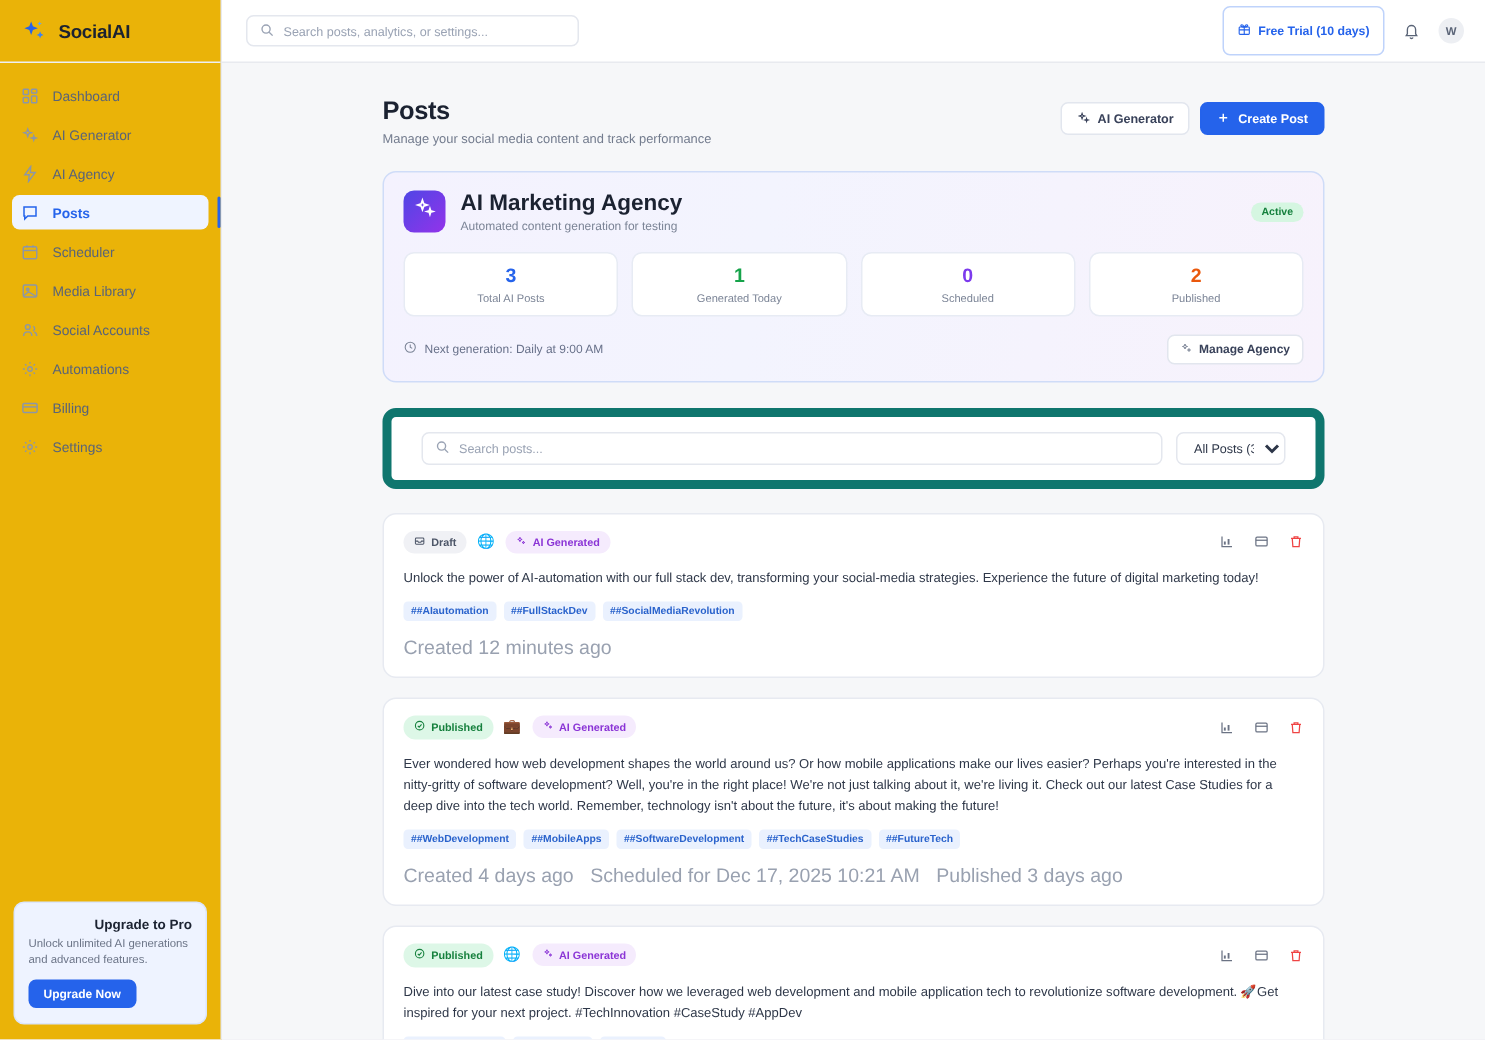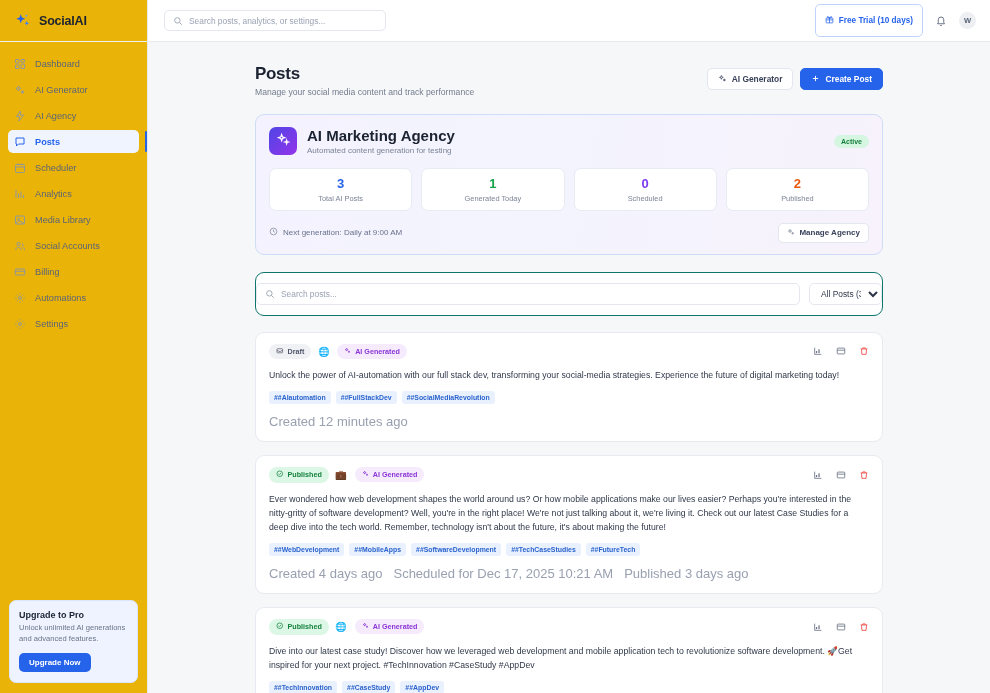--- a/index.html
+++ b/index.html
@@ -64,21 +64,21 @@
     border-radius: 2px;
     background: #2563eb;
   }
   .upgrade-box {
     margin: 8px 9px 10px 9px;
     background: #eef3ff;
     border: 1px solid #dce6fb;
     border-radius: 7px;
     padding: 9px 9px 10px 9px;
   }
-  .upg-title { font-size: 9px; font-weight: bold; color: #1b2231; margin-bottom: 3px; }
+  .upg-title { font-size: 9px; font-weight: bold; color: #1b2231; margin-bottom: 3px; text-align: right; }
   .upg-sub { font-size: 7.6px; color: #6b7487; line-height: 1.38; margin-bottom: 7px; }
   .upg-btn {
     display: inline-block;
     background: #2563eb; color: #fff;
     font-size: 8px; font-weight: bold;
     padding: 5px 10px; border-radius: 5px;
     cursor: pointer;
     border: none;
     font-family: inherit;
   }
@@ -195,23 +195,23 @@
     border-radius: 5px;
     font-size: 8px; font-weight: bold; color: #39425a;
     padding: 4px 8px;
     display: flex; align-items: center; gap: 4px;
     cursor: pointer; font-family: inherit;
   }
 
   
   .filterbar {
     background: #fff;
-    border: 1px solid #0f766e;
+    border: 6px solid #0f766e;
     border-radius: 9px;
-    padding: 10px 0;
+    padding: 10px 20px;
     display: flex; gap: 9px; align-items: center;
     margin-bottom: 16px;
   }
   .filter-search {
     flex: 1 1 auto;
     height: 22px;
     border: 1px solid #e4e7ee;
     border-radius: 5px;
     display: flex; align-items: center; gap: 6px;
     padding: 0 8px;
@@ -335,31 +335,20 @@
         <span class="ic">
           <svg viewBox="0 0 24 24" width="12" height="12" fill="none" stroke="#8c96a8" stroke-width="1.9">
             <rect x="3" y="5" width="18" height="16" rx="2"></rect>
               <path d="M3 10 H21"></path>
               <path d="M8 3 V6 M16 3 V6"></path>
           </svg>
         </span>
         <span>Scheduler</span>
       </div>
 
-      <div class="nav-item">
-        <span class="ic">
-          <svg viewBox="0 0 24 24" width="12" height="12" fill="none" stroke="#8c96a8" stroke-width="1.9">
-            <path d="M4 20 V4"></path>
-              <path d="M9 20 V11"></path>
-              <path d="M14 20 V7"></path>
-              <path d="M19 20 V14"></path>
-          </svg>
-        </span>
-        <span>Analytics</span>
-      </div>
 
       <div class="nav-item">
         <span class="ic">
           <svg viewBox="0 0 24 24" width="12" height="12" fill="none" stroke="#8c96a8" stroke-width="1.9">
             <rect x="3" y="4" width="18" height="16" rx="2"></rect>
               <circle cx="9" cy="10" r="1.6"></circle>
               <path d="M4 18 L10 13 L20 19"></path>
           </svg>
         </span>
         <span>Media Library</span>
@@ -372,36 +361,36 @@
               <path d="M3.5 20 C3.5 16.4 6 14.5 9 14.5 C12 14.5 14.5 16.4 14.5 20"></path>
             <path d="M16 7.2 A3 3 0 0 1 16 13"></path>
               <path d="M17.5 14.8 C19.7 15.4 21 17.2 21 20"></path>
           </svg>
         </span>
         <span>Social Accounts</span>
       </div>
 
       <div class="nav-item">
         <span class="ic">
+          <svg viewBox="0 0 24 24" width="12" height="12" fill="none" stroke="#8c96a8" stroke-width="1.8">
+            <circle cx="12" cy="12" r="3"></circle>
+            <path d="M12 2.5 V5 M12 19 V21.5 M2.5 12 H5 M19 12 H21.5 M5.5 5.5 L7.2 7.2 M16.8 16.8 L18.5 18.5 M18.5 5.5 L16.8 7.2 M7.2 16.8 L5.5 18.5"></path>
+          </svg>
+        </span>
+        <span>Automations</span>
+      </div>
+
+      <div class="nav-item">
+        <span class="ic">
           <svg viewBox="0 0 24 24" width="12" height="12" fill="none" stroke="#8c96a8" stroke-width="1.9">
             <rect x="2.5" y="6" width="19" height="12" rx="2"></rect>
               <path d="M2.5 10.5 H21.5"></path>
           </svg>
         </span>
         <span>Billing</span>
-      </div>
-
-      <div class="nav-item">
-        <span class="ic">
-          <svg viewBox="0 0 24 24" width="12" height="12" fill="none" stroke="#8c96a8" stroke-width="1.8">
-            <circle cx="12" cy="12" r="3"></circle>
-            <path d="M12 2.5 V5 M12 19 V21.5 M2.5 12 H5 M19 12 H21.5 M5.5 5.5 L7.2 7.2 M16.8 16.8 L18.5 18.5 M18.5 5.5 L16.8 7.2 M7.2 16.8 L5.5 18.5"></path>
-          </svg>
-        </span>
-        <span>Automations</span>
       </div>
 
       <div class="nav-item">
         <span class="ic">
           <svg viewBox="0 0 24 24" width="12" height="12" fill="none" stroke="#8c96a8" stroke-width="1.8">
             <circle cx="12" cy="12" r="3"></circle>
             <path d="M12 2.5 V5 M12 19 V21.5 M2.5 12 H5 M19 12 H21.5 M5.5 5.5 L7.2 7.2 M16.8 16.8 L18.5 18.5 M18.5 5.5 L16.8 7.2 M7.2 16.8 L5.5 18.5"></path>
           </svg>
         </span>
         <span>Settings</span>

